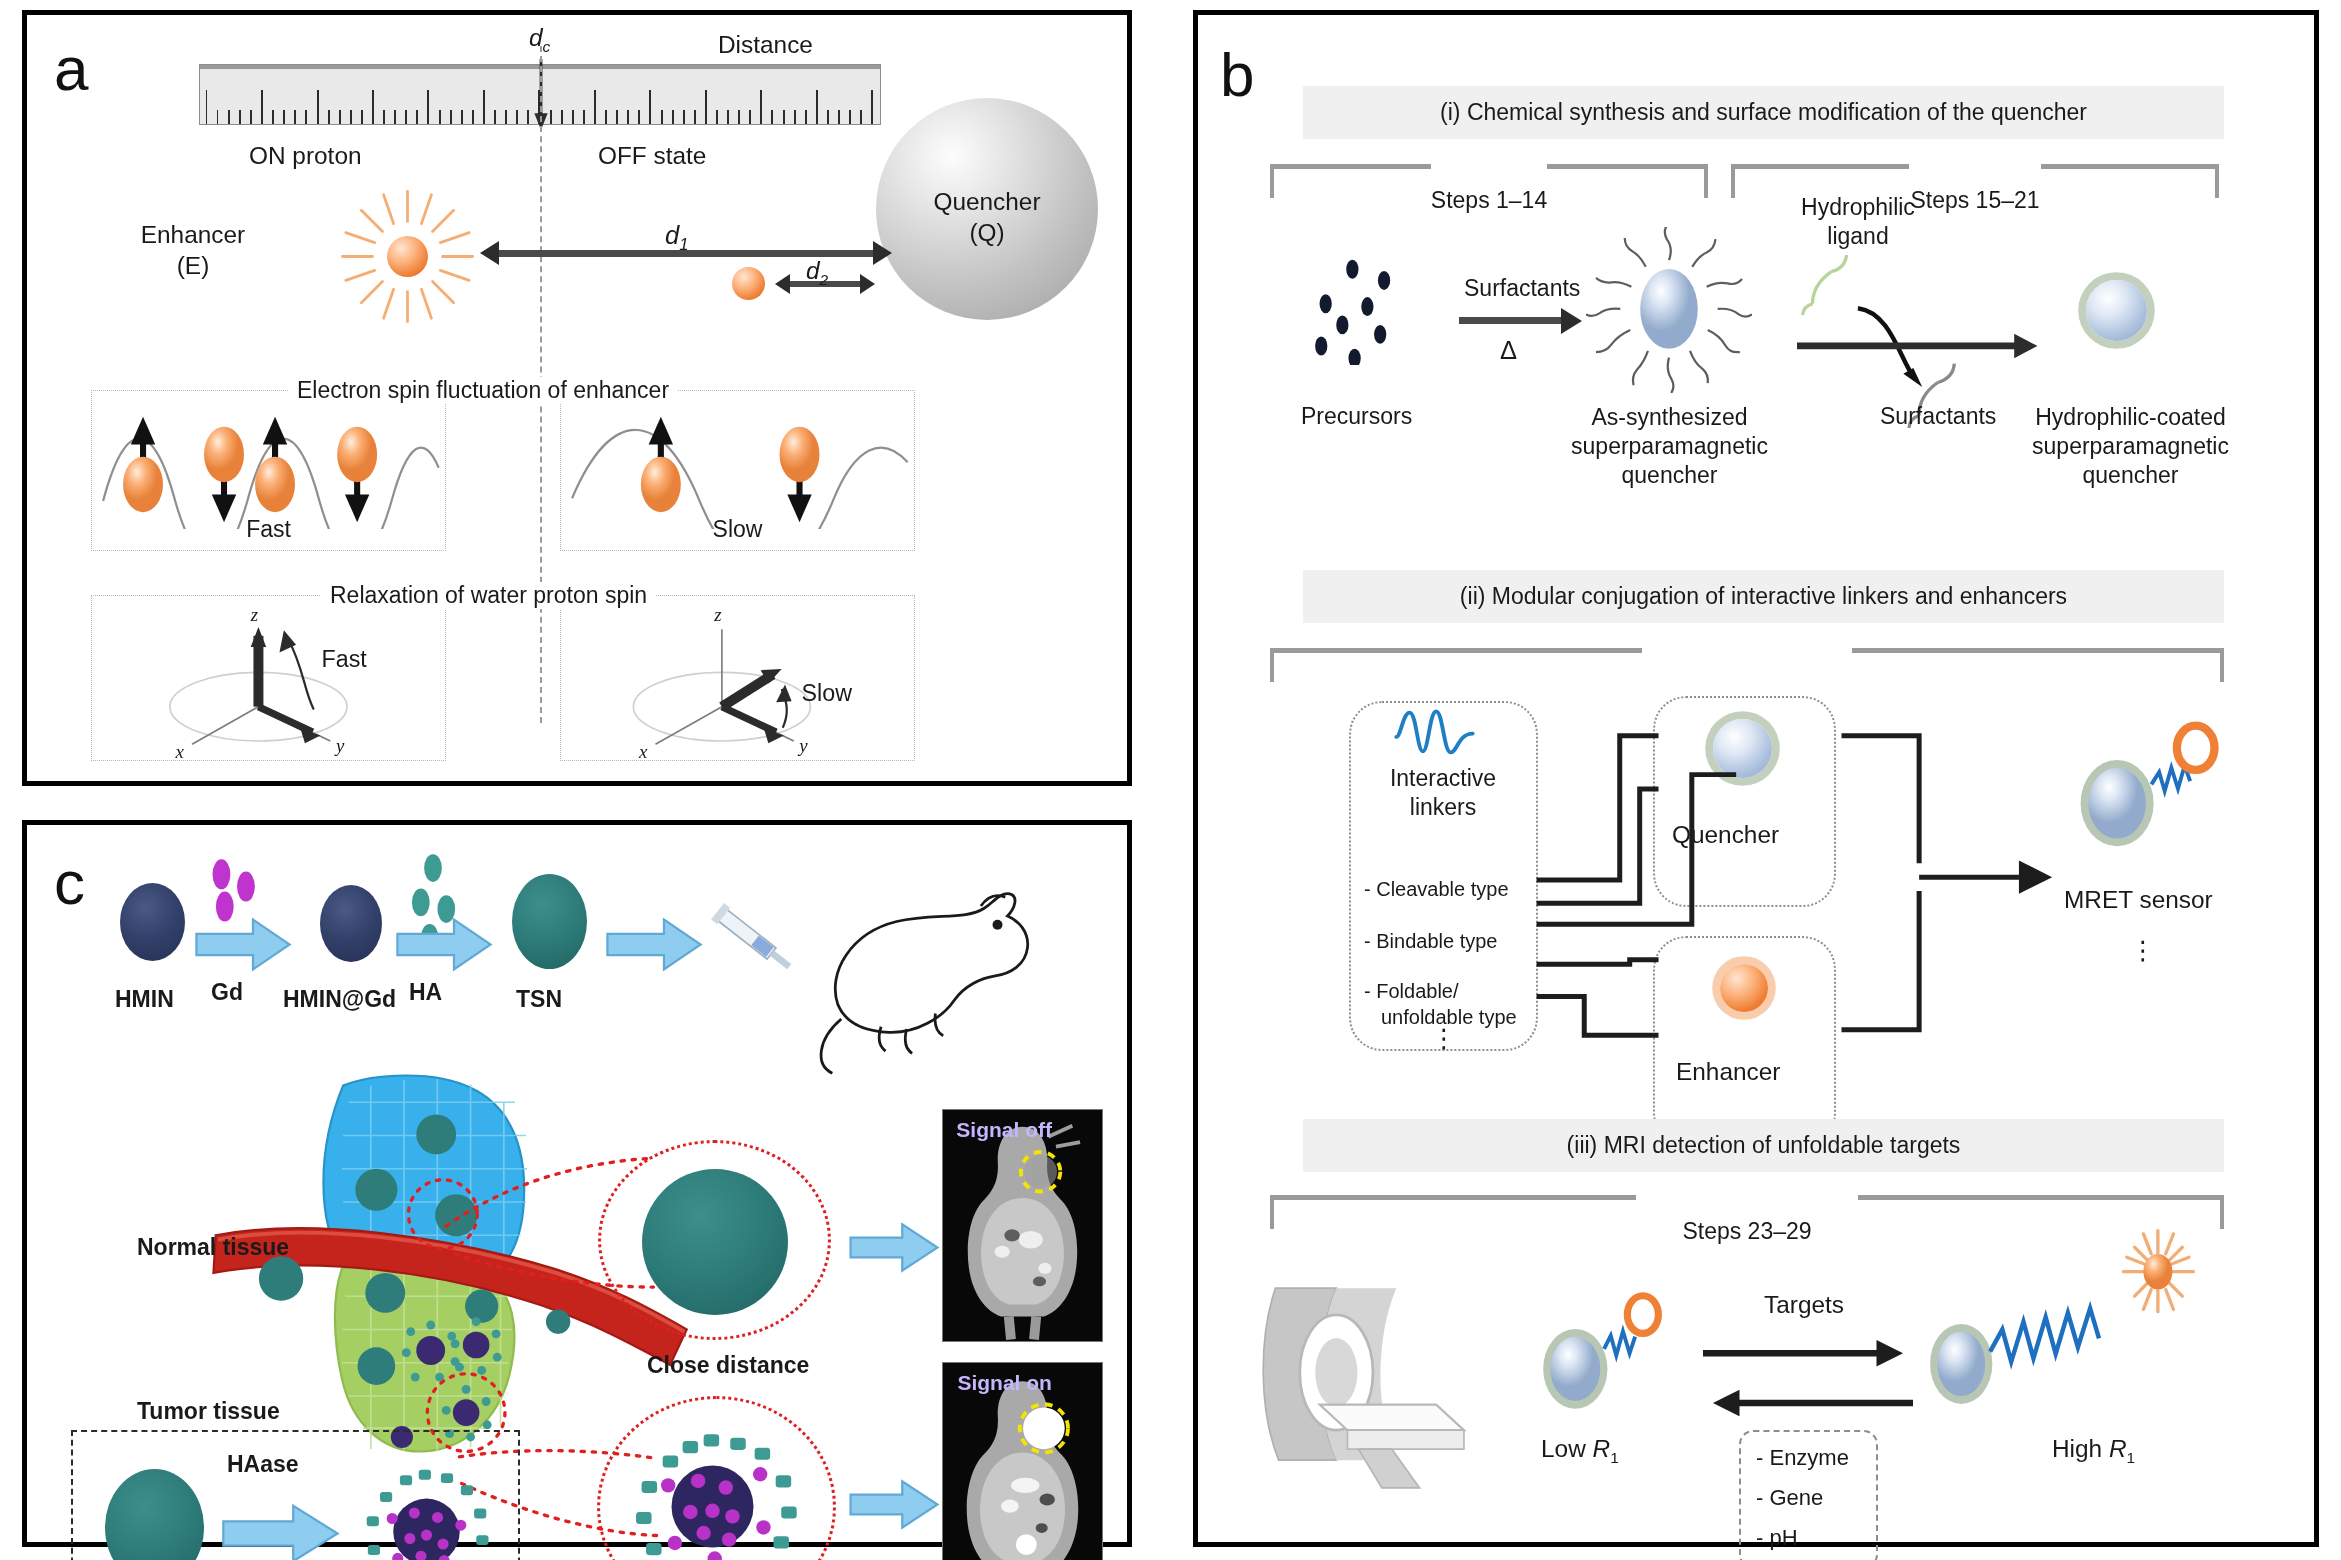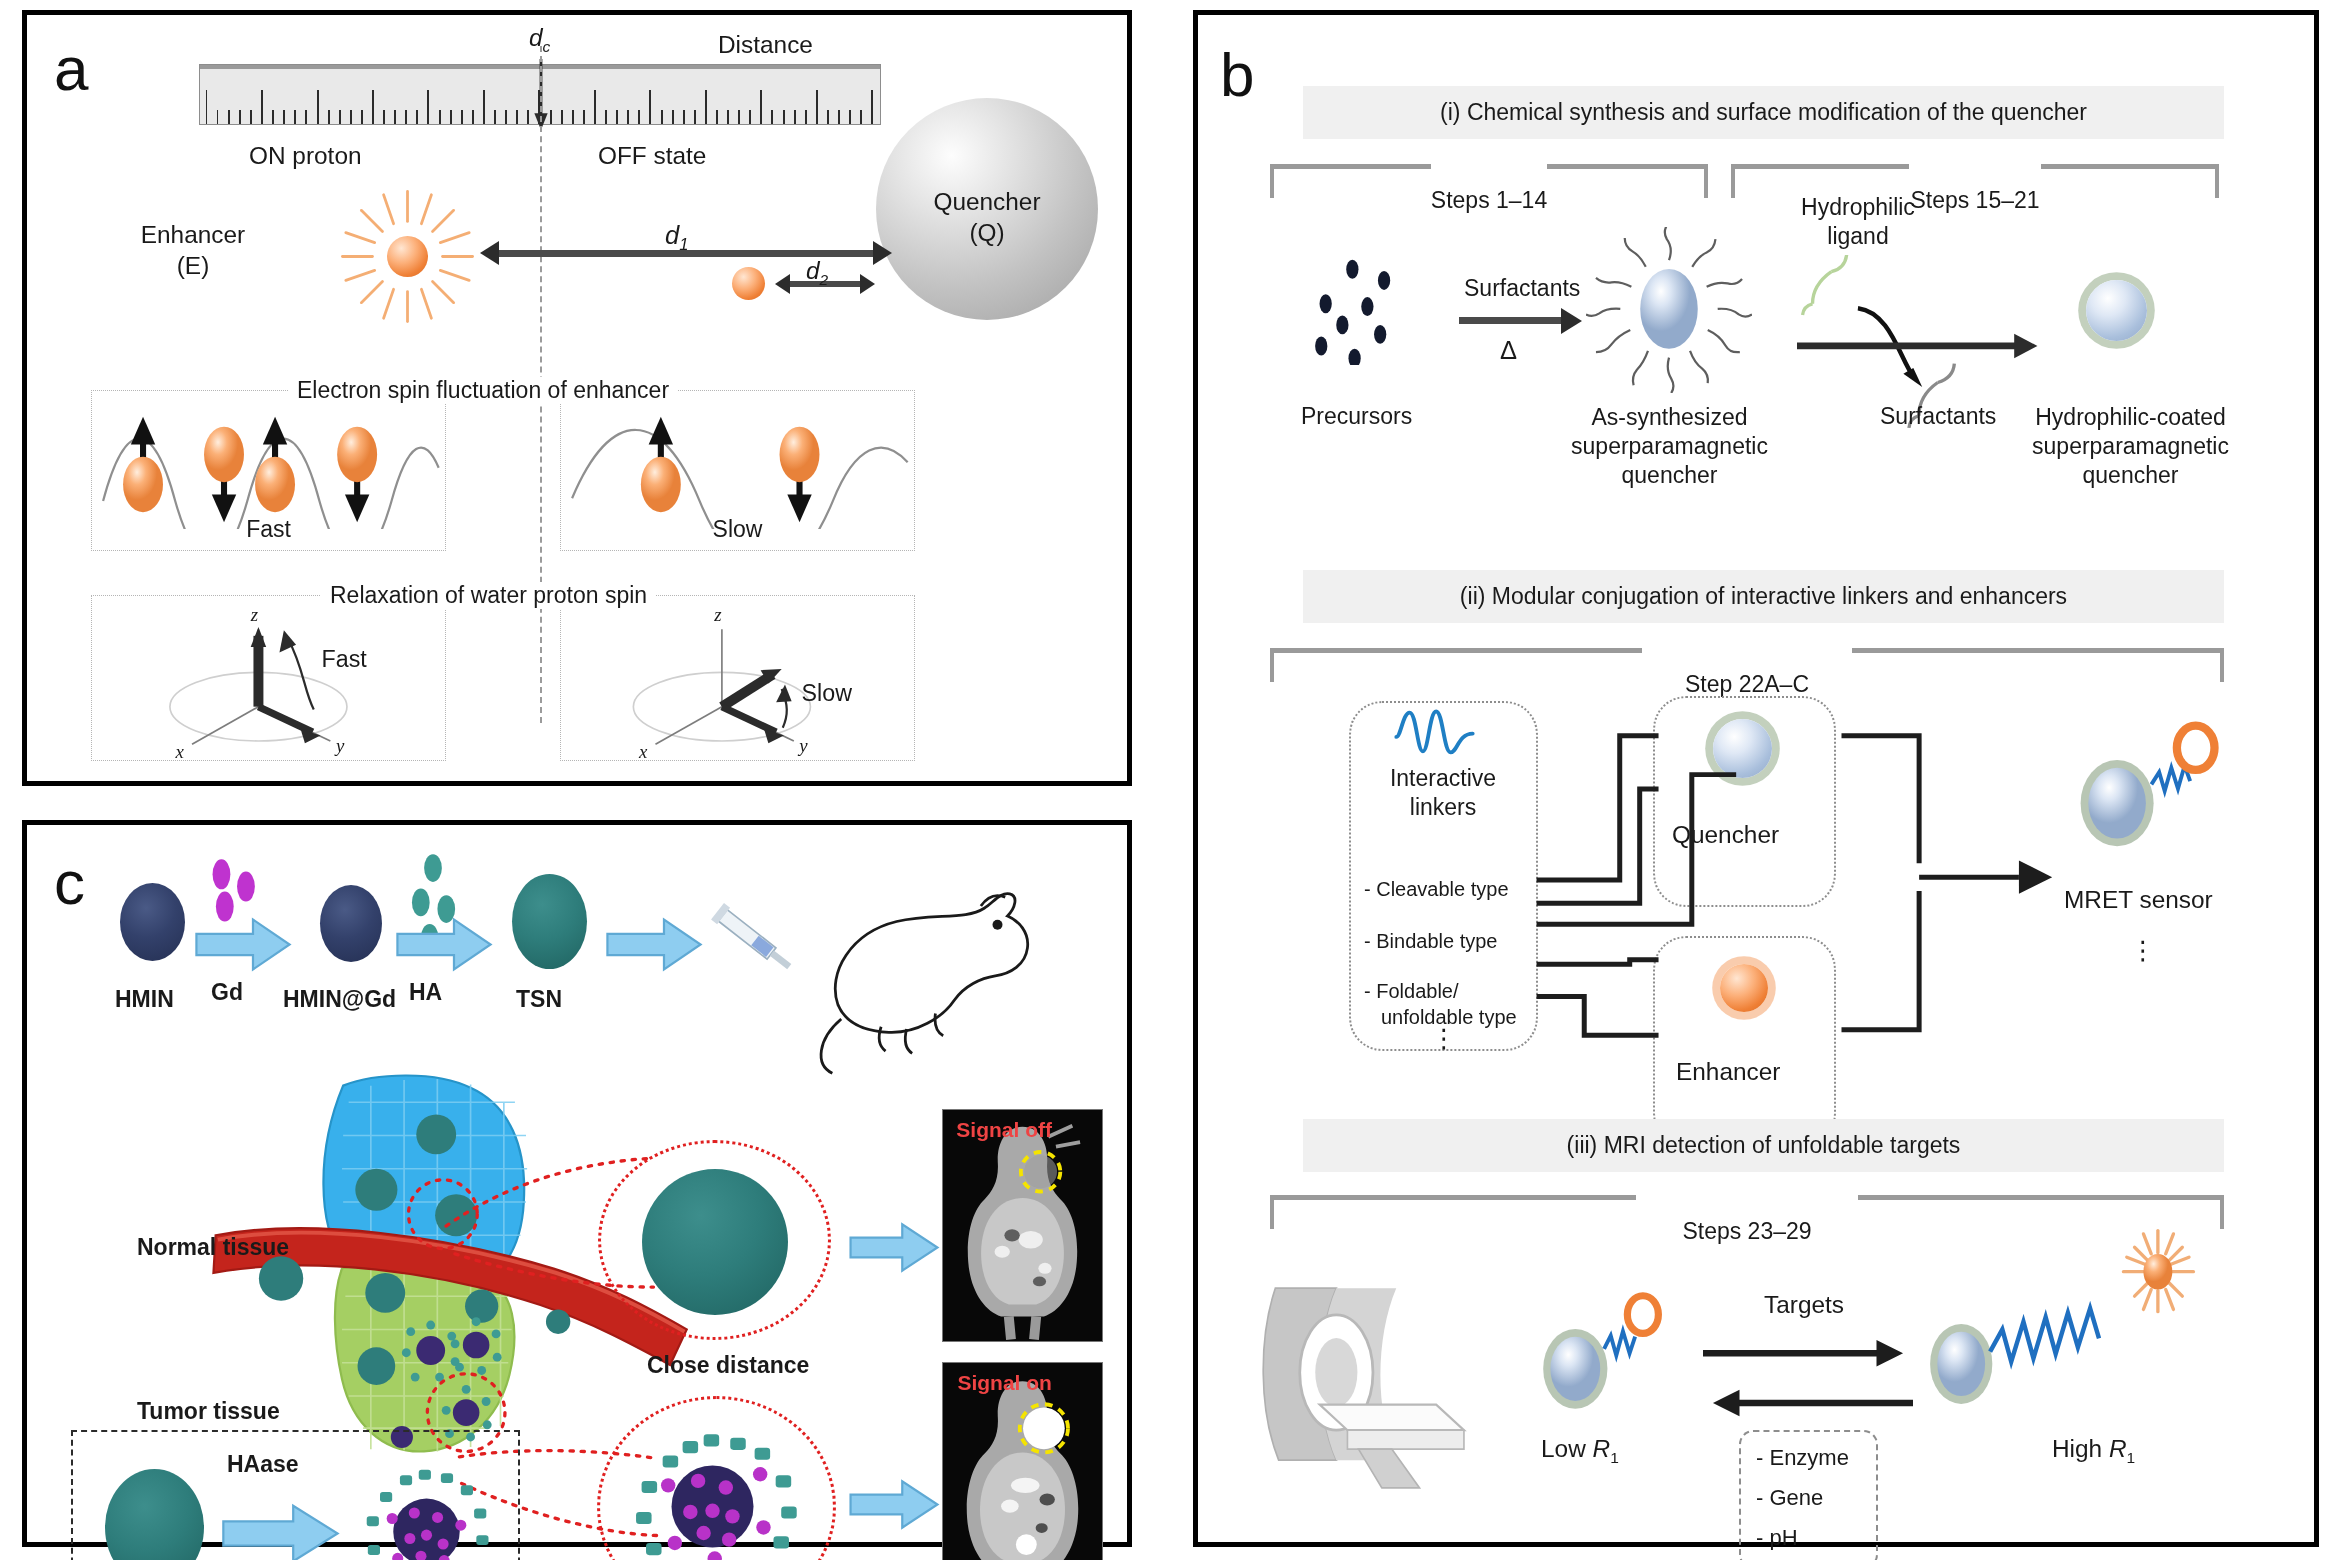--- a/index.html
+++ b/index.html
@@ -54,21 +54,21 @@
   .stepbr .tickL,.stepbr .tickR{position:absolute;top:0;width:3.9px;height:34px;background:#9a9a9a;}
   .stepbr .lbl{position:absolute;top:-13.3px;font-size:23px;white-space:nowrap;text-align:center;margin-top:36px;}
 
   .dashbox{position:absolute;border:2.2px dotted #8d8d8d;border-radius:33px;box-sizing:border-box;}
 
   
   #scanner{position:absolute;left:55px;top:1251px;width:261px;height:233px;}
   .tealball{border-radius:50%;background:radial-gradient(circle at 40% 32%,#3d8e8c 0%,#2e7d7b 45%,#1f625f 100%);}
   .navyball{border-radius:50%;background:radial-gradient(circle at 40% 32%,#4a5a86 0%,#33416b 45%,#242f52 100%);}
   .mriimg{position:absolute;background:#0a0a0a;border:1.7px solid #777;box-sizing:border-box;overflow:hidden;}
-  .siglbl{position:absolute;color:#ef4444;font-weight:bold;font-size:21px;}
+  .siglbl{position:absolute;color:#c4b5fd;font-weight:bold;font-size:21px;}
   .dashed-c{position:absolute;border:2.2px dashed #2b2b2b;box-sizing:border-box;}
   .reddot{position:absolute;border:3.3px dotted #e02020;border-radius:50%;box-sizing:border-box;}
 </style>
 </head>
 <body>
 
 <div class="panel" id="panel-a">
   <div class="plabel" style="left:27px;top:23px;">a</div>
 
   <div id="ruler">
@@ -384,21 +384,20 @@
     <span>superparamagnetic</span><br>
     <span>quencher</span>
   </div>
 
   <div class="bbanner" style="left:105px;top:555px;width:921px;">(ii) Modular conjugation of interactive linkers and enhancers</div>
   <div class="stepbr" style="left:72px;top:633px;width:954px;">
     <div class="tickL" style="left:0;"></div>
       <div class="lineL" style="left:0;width:372px;"></div>
     <div class="lineR" style="right:0;width:372px;"></div>
       <div class="tickR" style="right:0;"></div>
-    <div class="lbl" style="left:0;width:954px;">Step 22A–C</div>
   </div>
 
   <div class="dashbox" style="left:151px;top:686px;width:189px;height:350px;"></div>
   <svg style="position:absolute;left:195px;top:692px;width:83px;height:51px;" viewBox="0 0 150 92">
     <path d="M6,54 C14,54 18,10 30,10 C42,10 44,80 54,80 C64,80 66,8 78,8 C90,8 92,82 104,82 C116,82 118,48 144,48" fill="none" stroke="#1f7fc4" stroke-width="7" stroke-linecap="round"></path>
   </svg>
   <div class="tw" style="left:162px;top:749px;width:166px;font-size:23px;">
     <span>Interactive</span><br>
     <span>linkers</span>
   </div>

